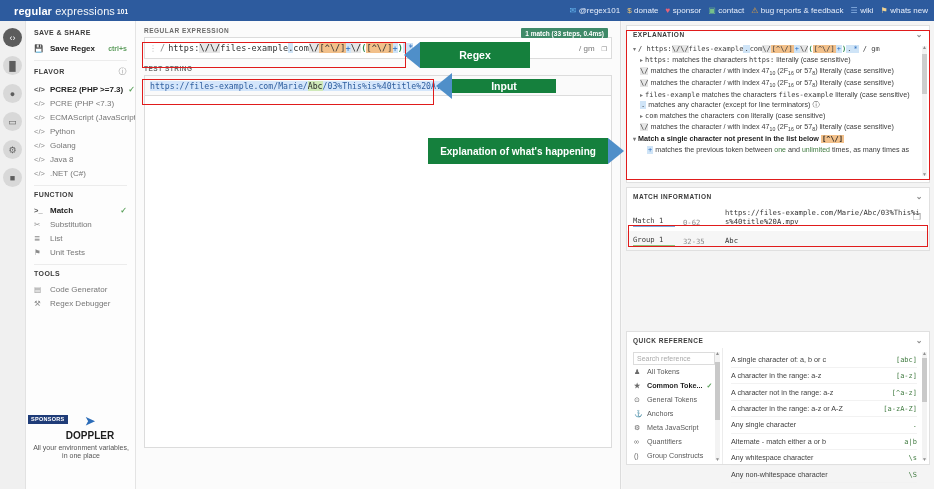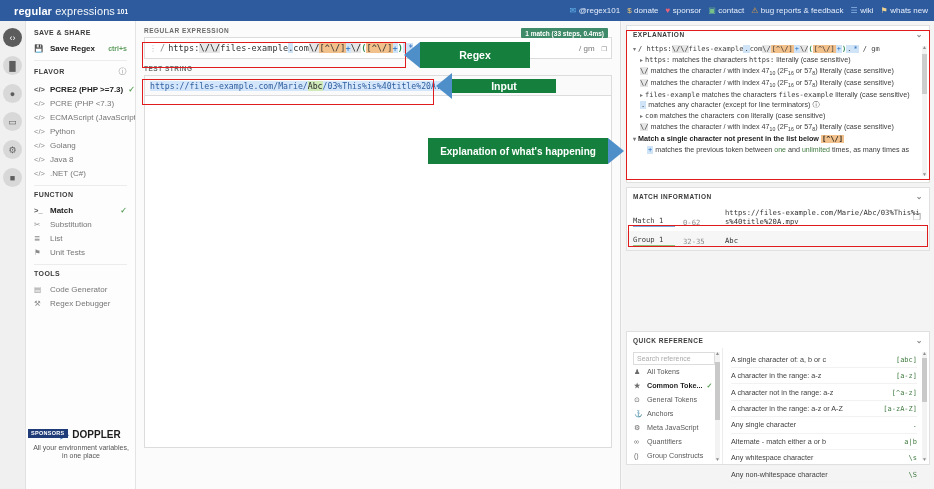--- a/index.html
+++ b/index.html
@@ -98,21 +98,21 @@
     width: 110px; padding: 0 4px;
     text-align: center;
   }
   .sp-badge {
     display: inline-block; background: #1f3c78; color: #fff;
     font-size: 5.5px; font-weight: bold; letter-spacing: .3px;
     padding: 1.5px 3px; position: absolute; left: 2px; top: 0;
   }
   .sp-logo {
     display: flex; align-items: center; justify-content: center; gap: 3px;
-    font-size: 10px; font-weight: bold; color: #1d1d1d; margin-left: 18px;
+    font-size: 10px; font-weight: bold; color: #1d1d1d; margin-left: 18px; flex-direction: column;
   }
   .sp-mark { color: #2b6cb8; font-size: 12px; line-height: 1; }
   .sp-tag { font-size: 7px; color: #555; margin-top: 3px; line-height: 1.25; }
 
   
   .main {
     position: absolute; left: 136px; top: 21px;
     width: 485px; height: 468px;
     background: #fbfbfb;
     border-right: 1px solid #dcdcdc;

